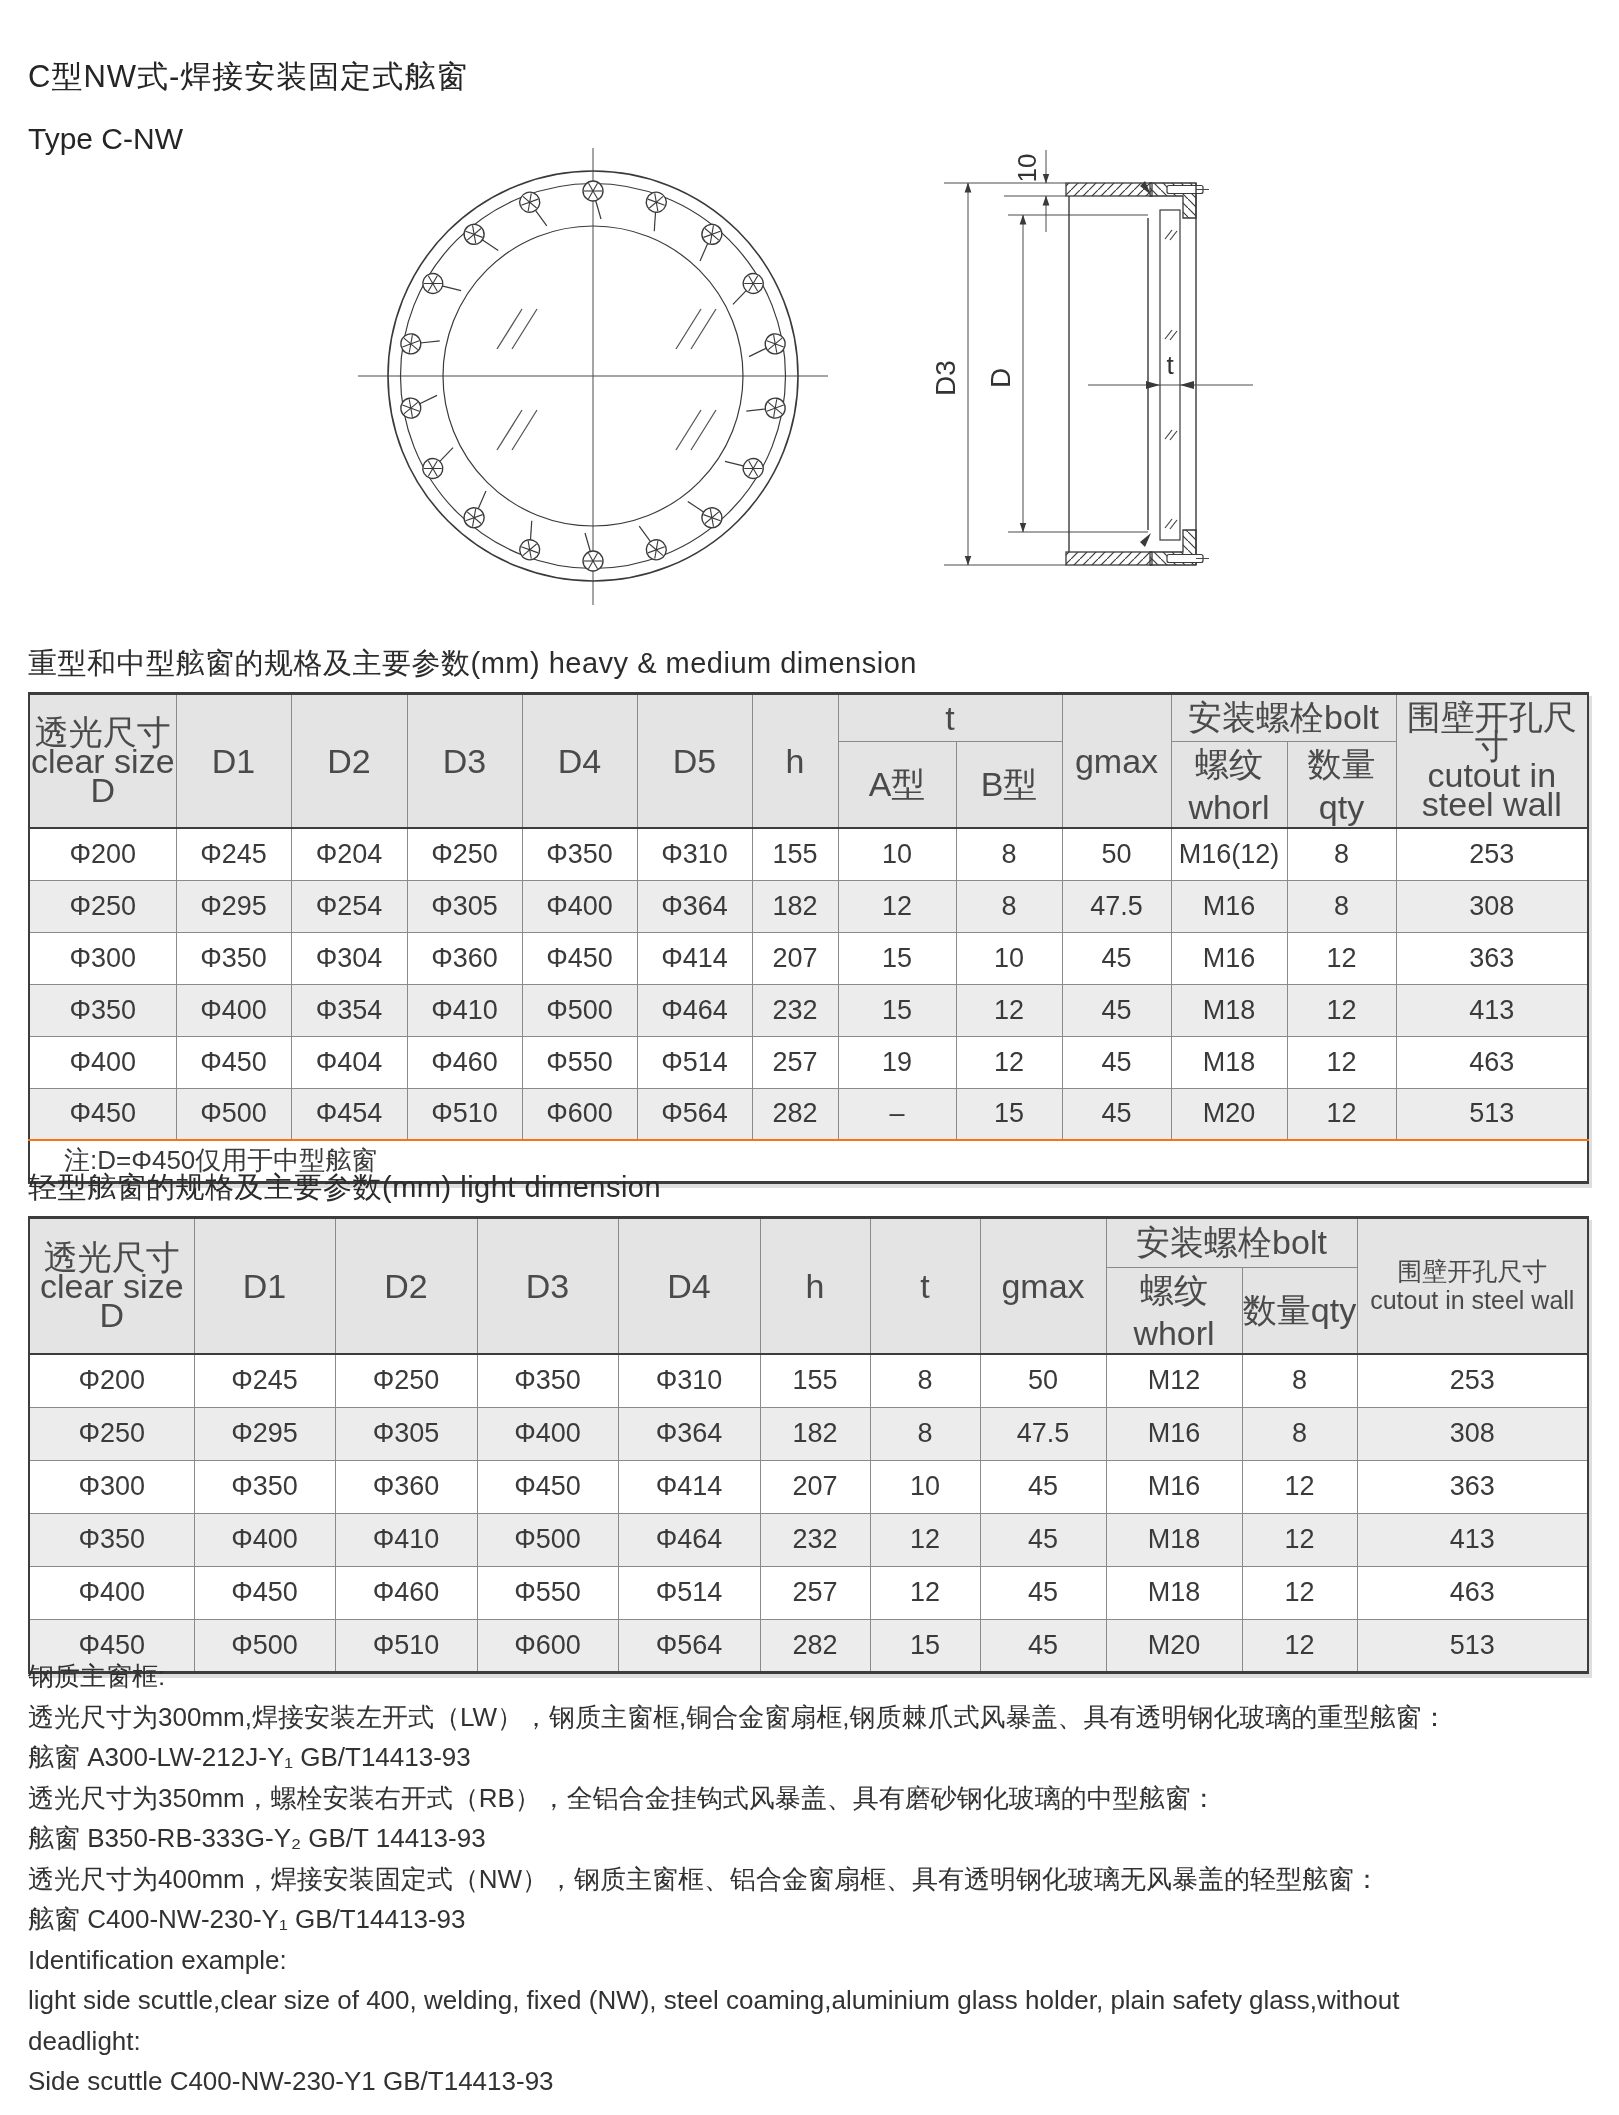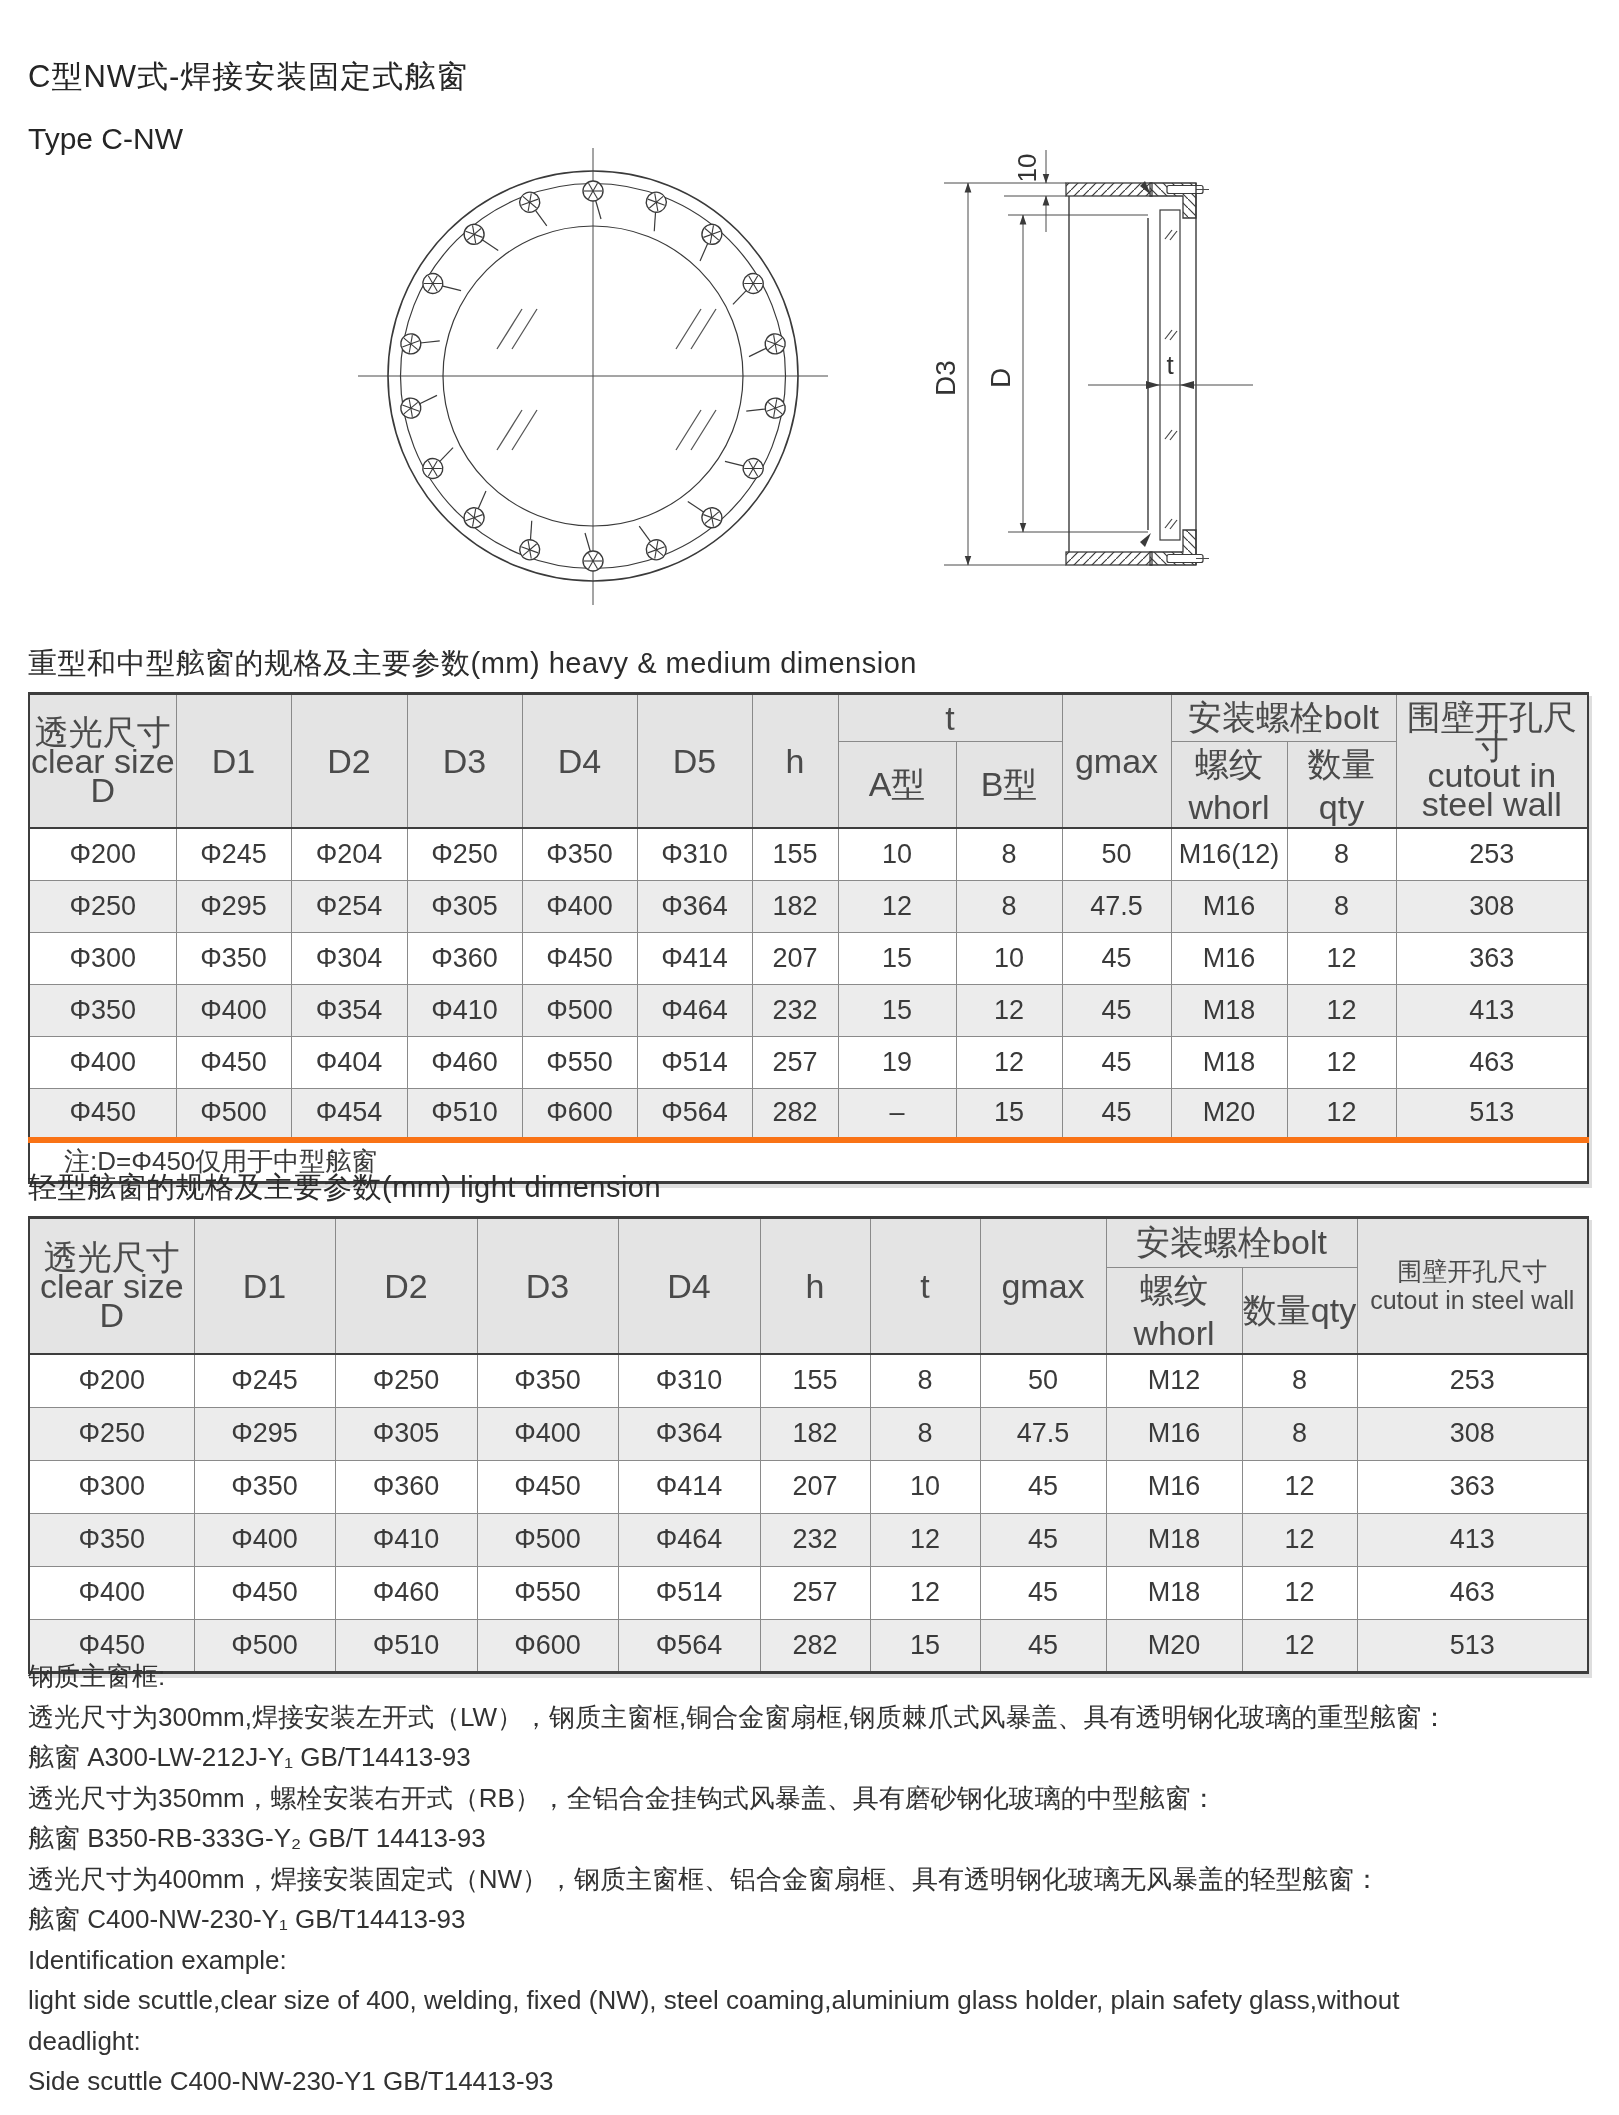--- a/index.html
+++ b/index.html
@@ -29,21 +29,21 @@
   .pre { white-space:pre-line; line-height:29px; font-size:26px; }
   .subsmall { font-size:22px; }
   .subtype { font-size:24px; }
   .t1pos thead tr:first-child { height:48px; }
   .t1pos thead tr:nth-child(2) { height:43px; }
   .t1pos tbody.datarows td { height:52px; }
   .t2pos thead tr:first-child { height:50px; }
   .t2pos thead tr:nth-child(2) { height:45px; }
   .t2pos tbody.datarows td { height:53px; }
   .tbl tbody.datarows tr:nth-child(even) td { background:#ececec; }
-  .tbl td.note { height:42px; text-align:left; padding-left:34px; font-size:26px; background:#fff; border-top:6px solid #f97316; color:#3a3a3a; }
+  .tbl td.note { height:42px; text-align:left; padding-left:34px; font-size:26px; background:#fff; border-top:2px solid #f97316; color:#3a3a3a; }
 
   .examples { position:absolute; left:28px; top:1656px; width:1560px; }
   .exline { height:40.5px; font-size:26px; color:#323232; white-space:nowrap; line-height:40.5px; }
 
   .dline { stroke:#3a3a3a; stroke-width:1.4; fill:none; }
   .thin  { stroke:#4a4a4a; stroke-width:1; fill:none; }
   .dimtxt { fill:#333; font-size:28px; font-family:"Liberation Sans", sans-serif; }
 </style>
 </head>
 <body>

